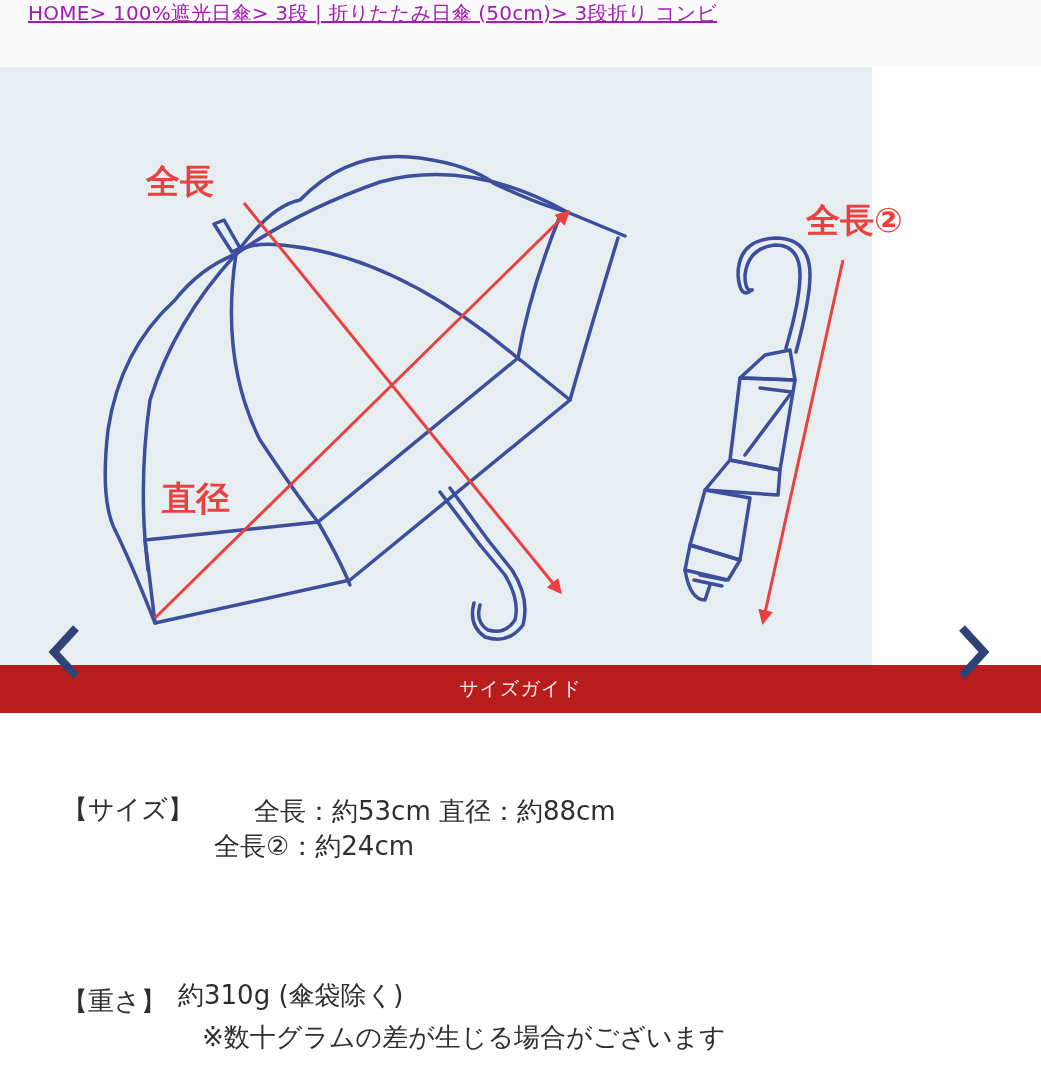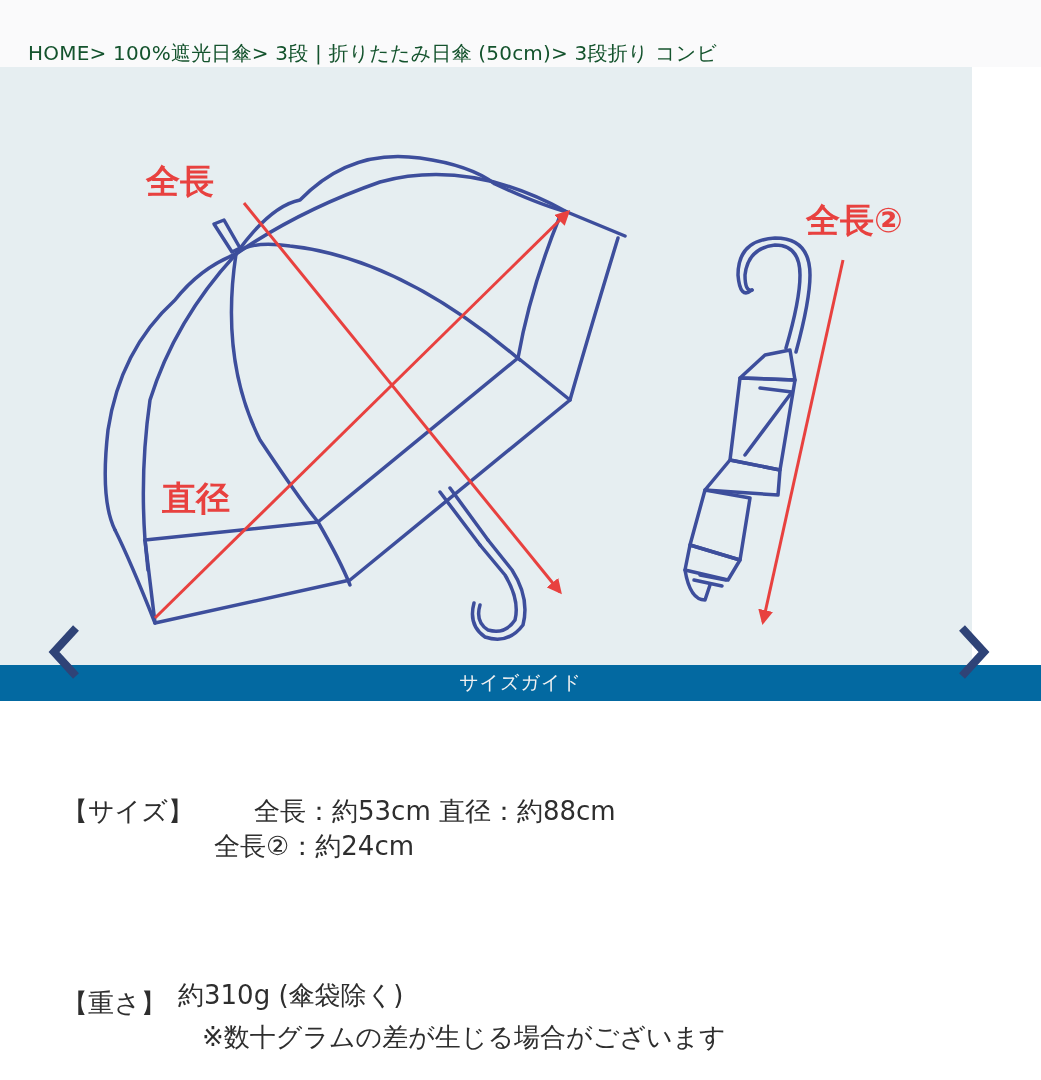--- a/index.html
+++ b/index.html
@@ -1,45 +1,45 @@
 <!DOCTYPE html>
 <html><head>
 <meta charset="utf-8">
 <style>
   * { box-sizing: border-box; margin: 0; padding: 0; }
   html, body { width: 1041px; height: 1080px; background: #ffffff; overflow: hidden; }
   body { font-family: "DejaVu Sans", "Liberation Sans", sans-serif; color: #2b2b2b; position: relative; }
 
   .breadcrumb {
     position: absolute; left: 0; top: 0; width: 1041px; height: 67px;
-    background: #fafafb; display: flex; align-items: flex-end; padding-left: 28px;
-    font-size: 20px; color: #14532d; letter-spacing: 0.2px;
+    background: #fafafb; display: flex; align-items: flex-start; padding-left: 28px;
+    font-size: 20px; color: #a21caf; letter-spacing: 0.2px; text-decoration: underline;
   }
   .breadcrumb span { white-space: pre; }
 
   .gallery {
-    position: absolute; left: 0; top: 67px; width: 972px; height: 598px;
+    position: absolute; left: 0; top: 67px; width: 872px; height: 598px;
     background: #e6eef1;
   }
   .gallery svg { position: absolute; left: 0; top: 0; }
 
   .caption-bar {
-    position: absolute; left: 0; top: 665px; width: 1041px; height: 36px;
-    background: #0369a1; color: #f2f2f2; display: flex; align-items: center; justify-content: center;
+    position: absolute; left: 0; top: 665px; width: 1041px; height: 48px;
+    background: #b91c1c; color: #f2f2f2; display: flex; align-items: center; justify-content: center;
     font-size: 19px; letter-spacing: 1px;
   }
 
   .nav-arrow {
     position: absolute; top: 624px; width: 44px; height: 60px; cursor: pointer;
   }
   .nav-prev { left: 42px; }
   .nav-next { left: 950px; }
 
   .spec { position: absolute; font-size: 26px; color: #2e2e2e; line-height: 42px; }
-  .spec .lbl { position: absolute; white-space: nowrap; }
+  .spec .lbl { position: absolute; white-space: nowrap; font-family: Liberation Mono, monospace; }
   .spec .val { position: absolute; white-space: nowrap; }
   .spec-size { left: 62px; top: 790px; }
   .spec-size .lbl { left: 0; top: 0; }
   .spec-size .val1 { left: 152px; top: 0; margin-left: 40px; }
   .spec-size .val2 { left: 152px; top: 35px; }
   .spec-weight { left: 62px; top: 974px; }
   .spec-weight .lbl { left: 0; top: 8px; }
   .spec-weight .val1 { left: 116px; top: 0; }
   .spec-weight .val2 { left: 140px; top: 42px; }
 </style>

